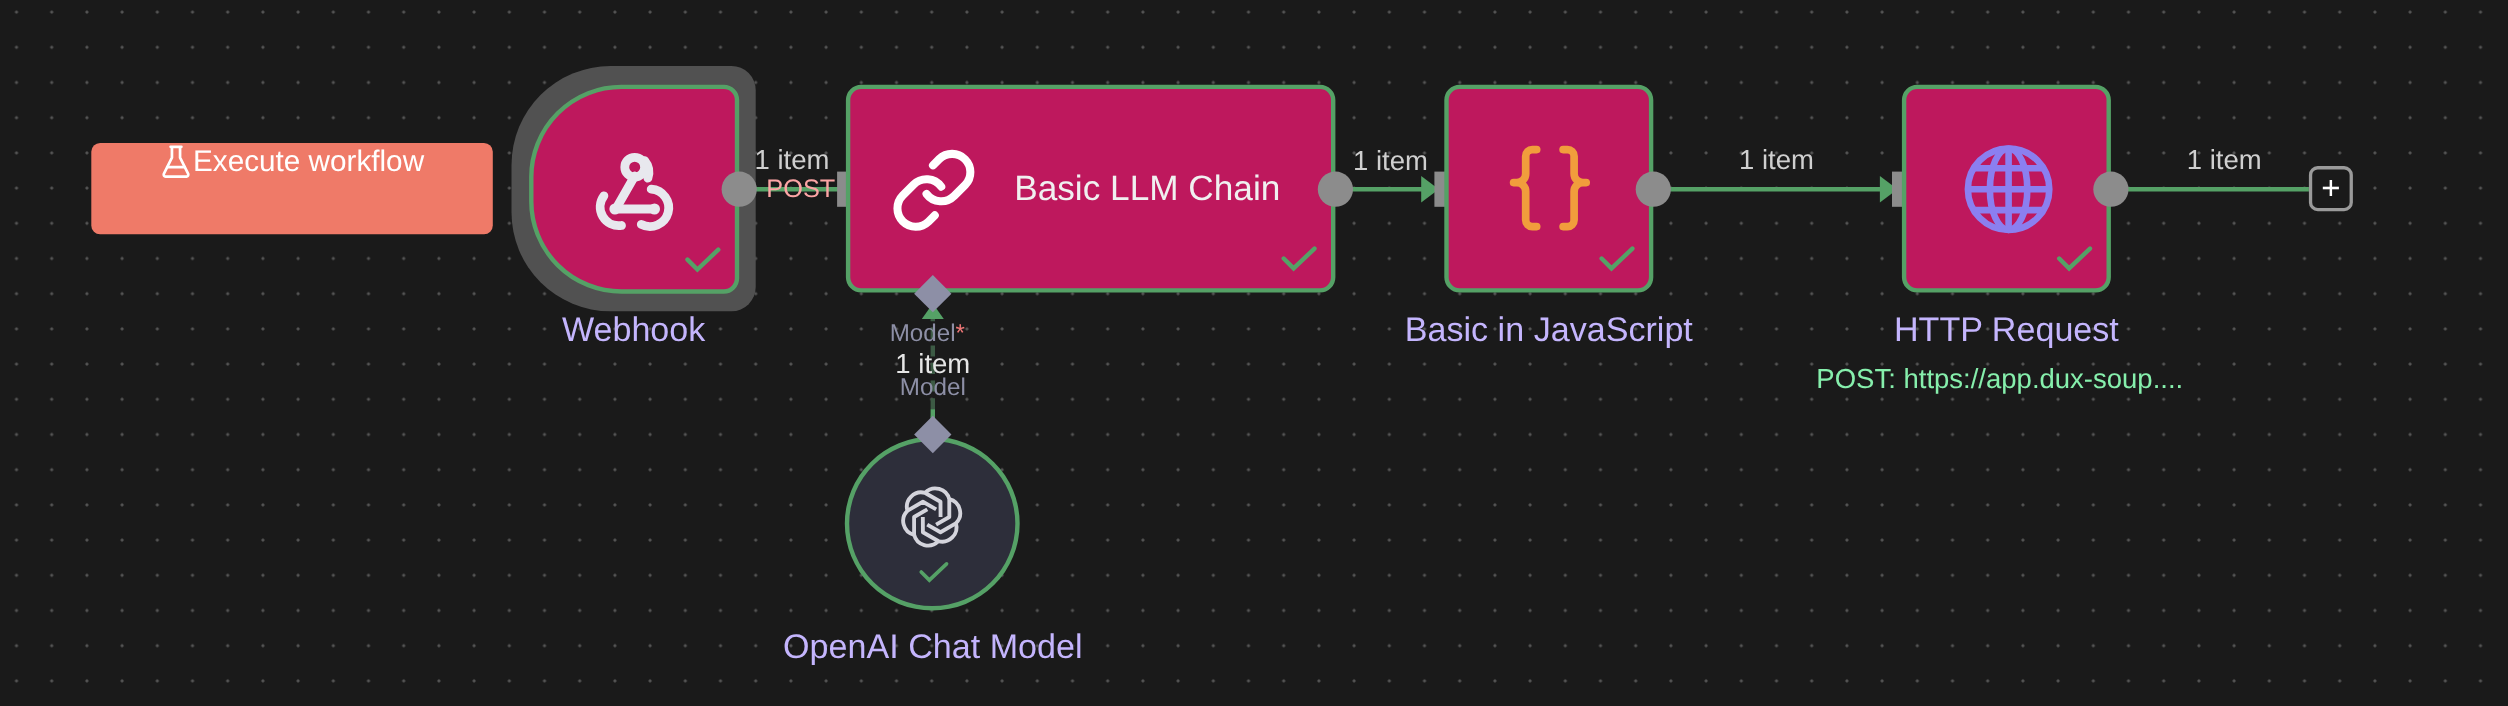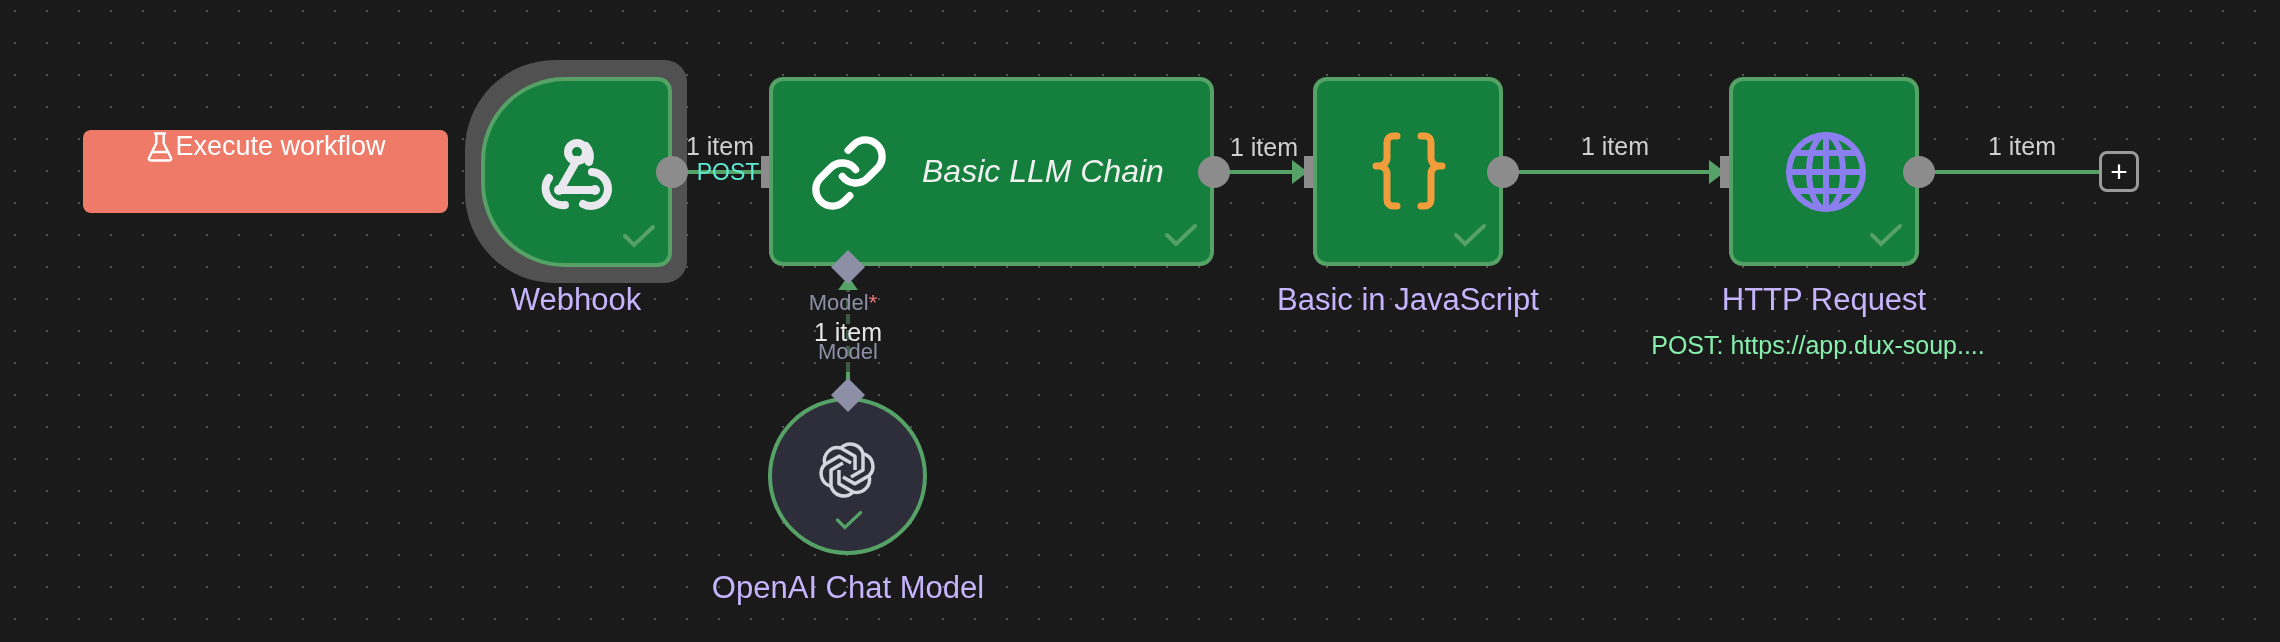--- a/index.html
+++ b/index.html
@@ -17,22 +17,22 @@
   .exec-btn {
     position:absolute; left:83px; top:130px; width:365px; height:83px;
     background:#ef7a68; border-radius:8px; border:none;
     display:flex; align-items:flex-start; justify-content:center; 
     color:#fff; font-size:27px; font-family:"Liberation Sans", sans-serif;
     cursor:pointer;
   }
   .exec-btn svg { width:30px; height:32px; }
 
   .node {
-    position:absolute; background:#15803d; border:4px solid #55a166;
-    box-sizing:border-box; border-radius:14px;font-style:italic;
+    position:absolute; background:#be185d; border:4px solid #55a166;
+    box-sizing:border-box; border-radius:14px;
   }
   .node .check { position:absolute; width:34px; height:26px; right:12px; bottom:14px; }
   .node-icon { position:absolute; }
 
   .halo {
     position:absolute; left:465px; top:60px; width:222px; height:223px;
     background:#515151; border-radius:90px 22px 22px 90px;
   }
   .webhook { left:481px; top:77px; width:191px; height:190px; border-radius:84px 14px 14px 84px; }
   .llm { left:769px; top:77px; width:445px; height:189px; }
@@ -103,21 +103,21 @@
     <path d="M55 40 A 17 17 0 1 1 46 72"></path>
   </svg>
   <svg class="check" viewBox="0 0 34 26" fill="none" stroke="#55a166" stroke-width="4" stroke-linecap="round">
       <path d="M3 13 L12 22 L31 4"></path>
     </svg>
 </div>
 <div class="out-handle" style="left:672px;top:172px"></div>
 <div class="node-label" style="left:576px;top:300px">Webhook</div>
 
 <div class="edge-label" style="left:720px;top:146px">1 item</div>
-<div class="edge-label" style="left:728px;top:172px;color:#5eead4;font-size:23px">POST</div>
+<div class="edge-label" style="left:728px;top:172px;color:#fca5a5;font-size:23px">POST</div>
 
 <div class="in-handle" style="left:761px;top:172px"></div>
 <div class="node llm">
   <svg class="node-icon" style="left:36px;top:52px;width:80px;height:80px" viewBox="0 0 24 24" fill="none" stroke="#fff" stroke-width="2.2" stroke-linecap="round" stroke-linejoin="round">
     <path d="M10 13a5 5 0 0 0 7.54.54l3-3a5 5 0 0 0-7.07-7.07l-1.72 1.71"></path>
     <path d="M14 11a5 5 0 0 0-7.54-.54l-3 3a5 5 0 0 0 7.07 7.07l1.71-1.71"></path>
   </svg>
   <div class="llm-title">Basic LLM Chain</div>
   <svg class="check" viewBox="0 0 34 26" fill="none" stroke="#55a166" stroke-width="4" stroke-linecap="round">
       <path d="M3 13 L12 22 L31 4"></path>

